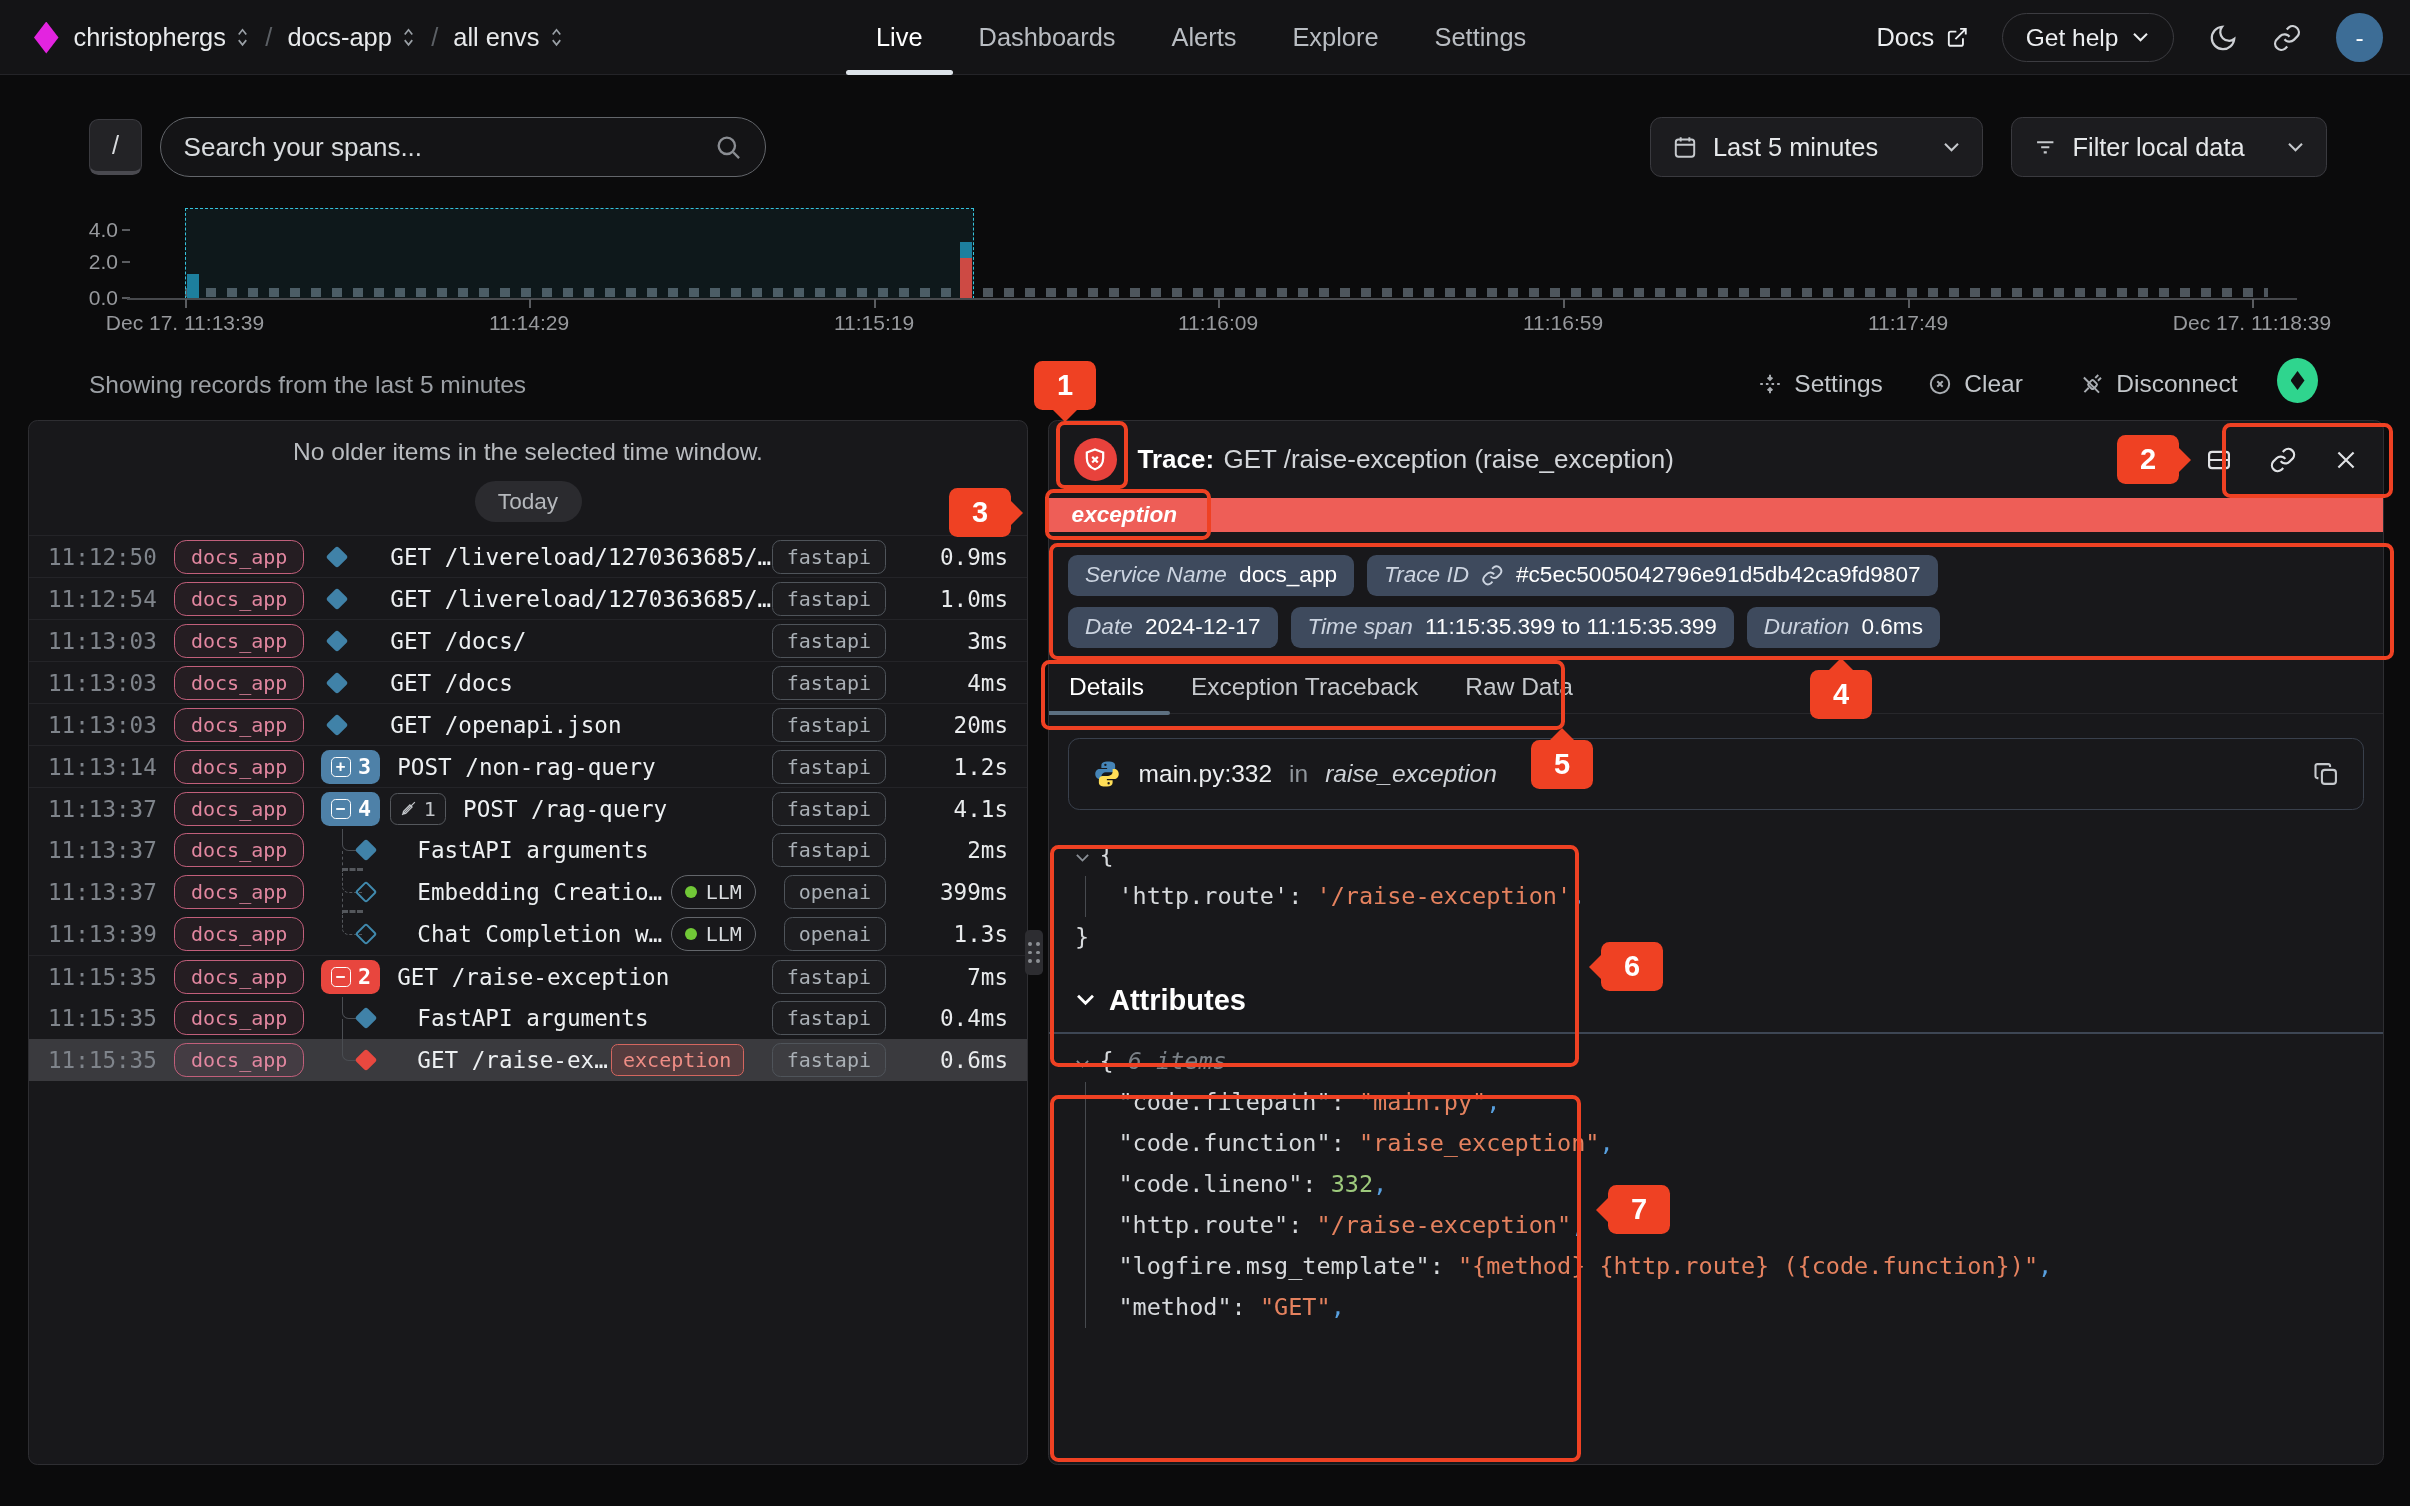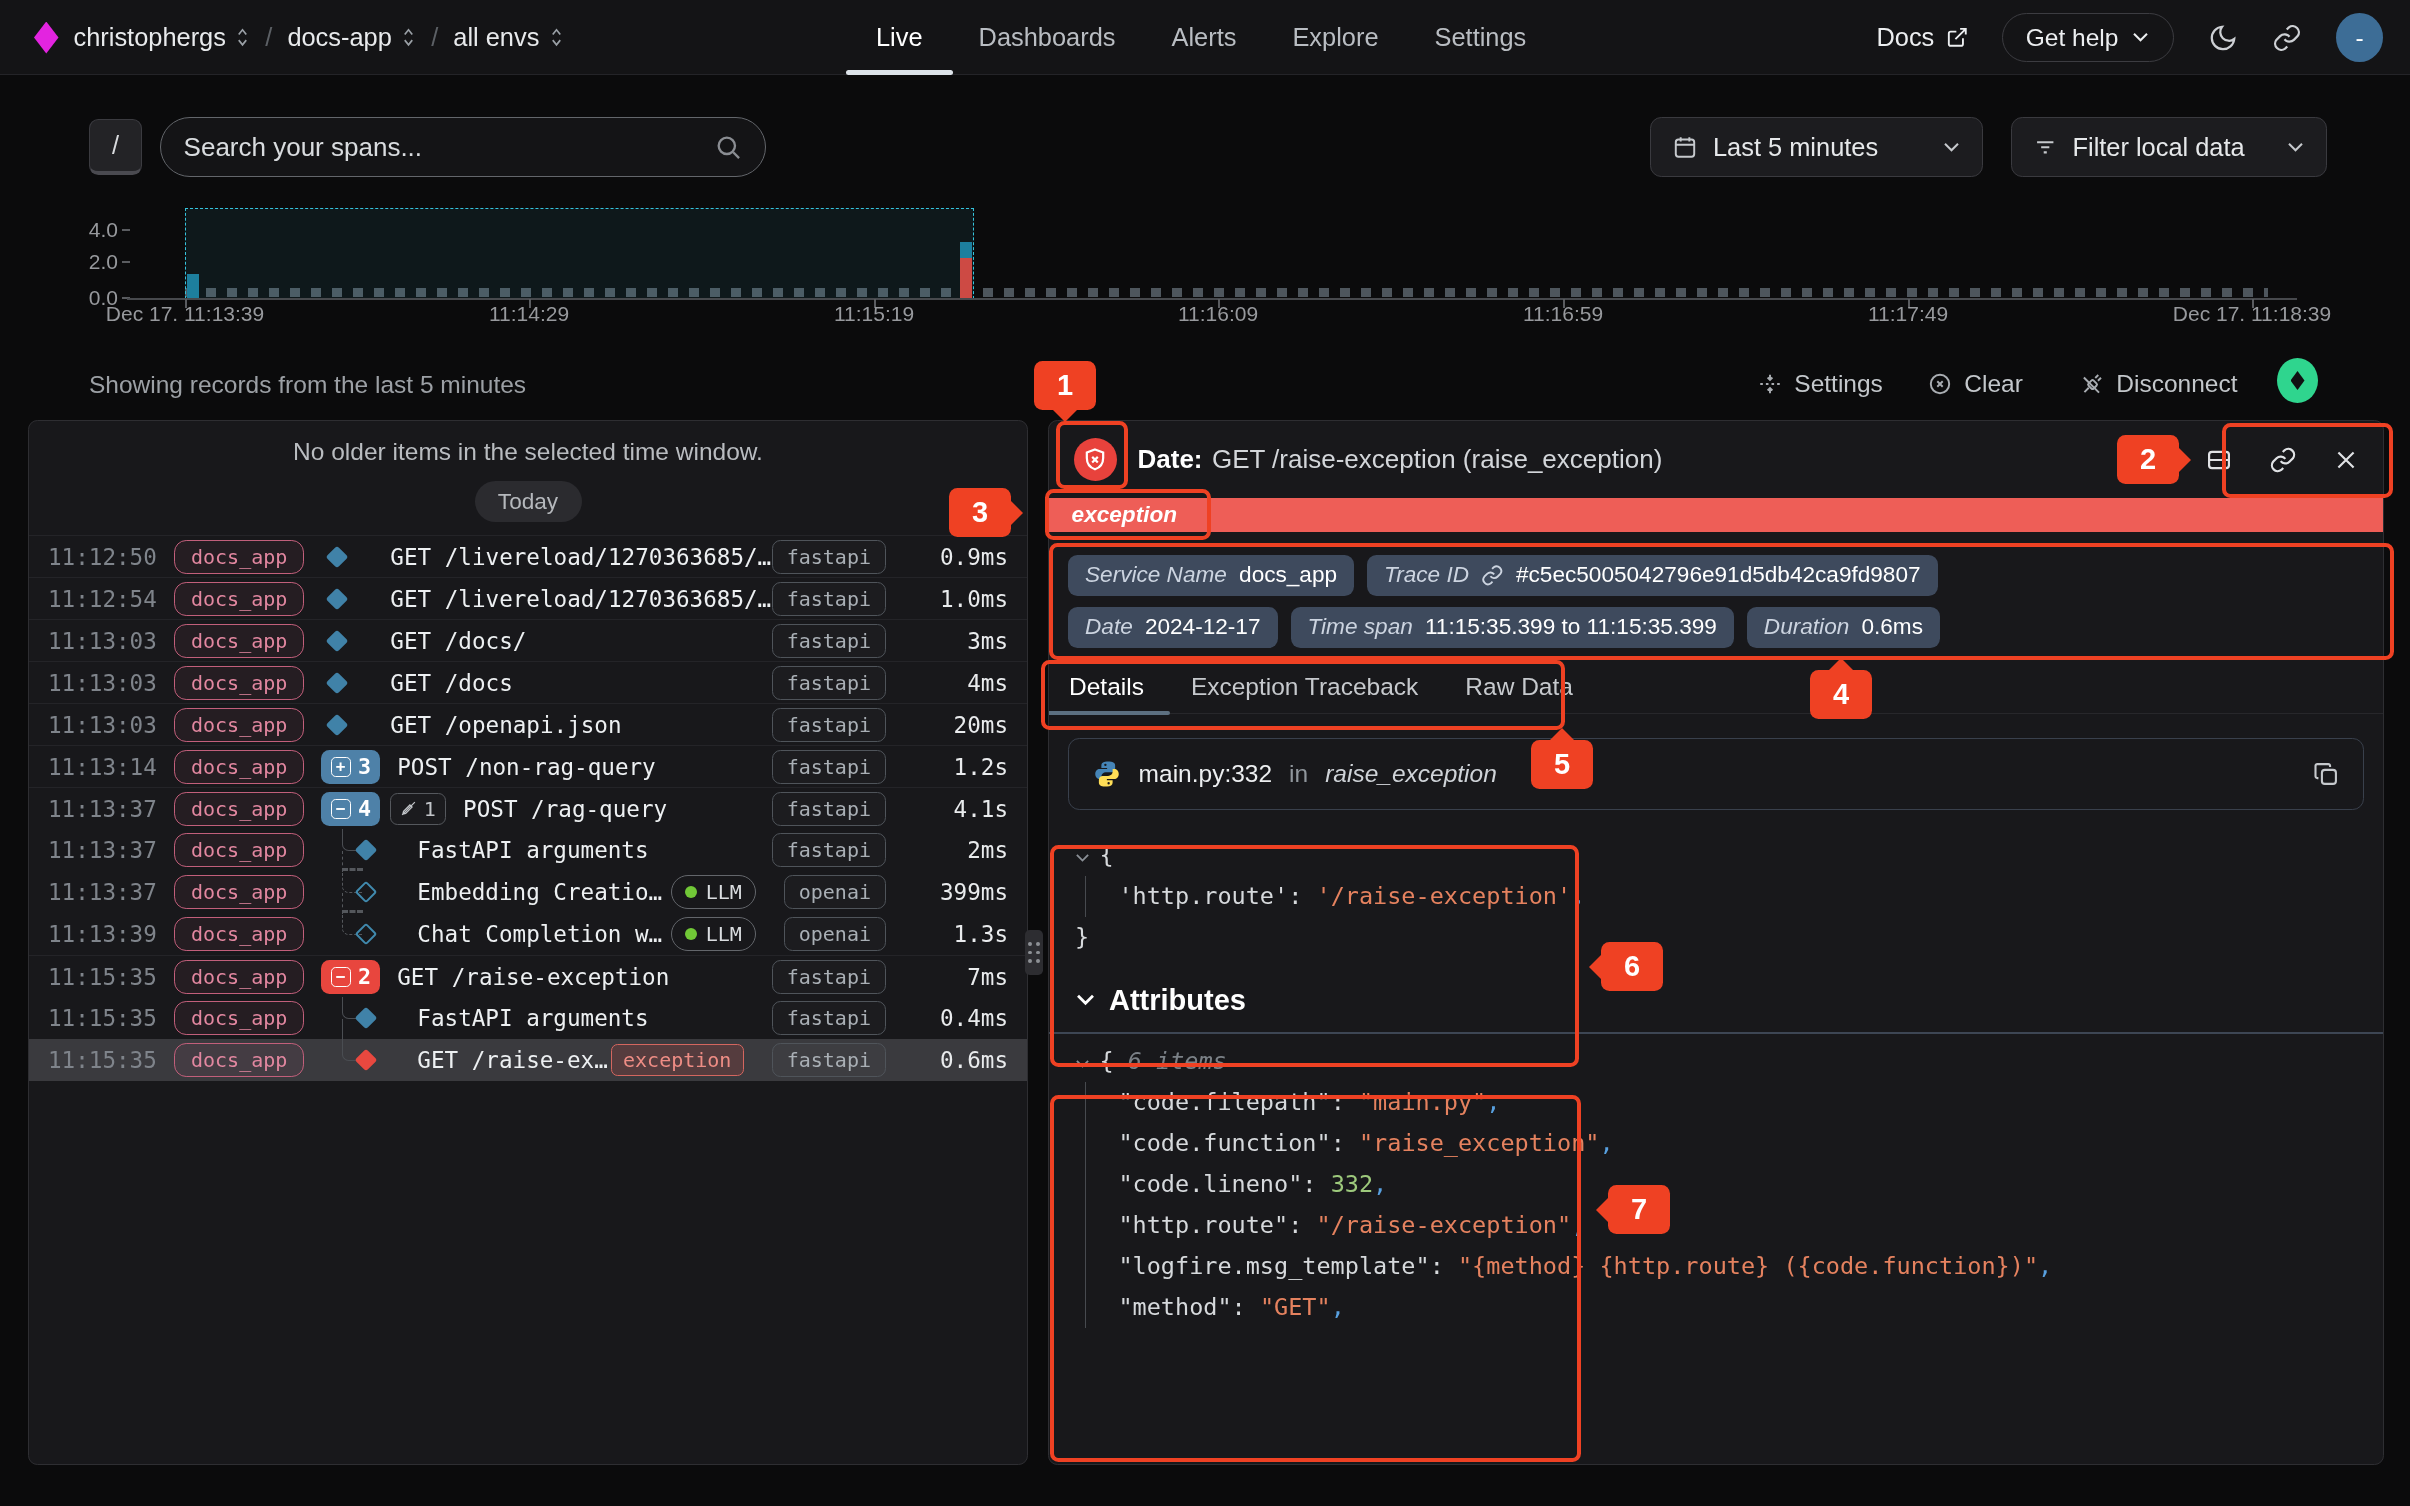--- a/index.html
+++ b/index.html
@@ -33,21 +33,21 @@
   .btn .ic { color:#c6c9cd; }
 
   
   .ytick { position:absolute; width:41px; text-align:right; color:#97999d; font-size:21px; }
   .ytickmark { position:absolute; width:7.5px; height:1.9px; background:#5a5c60; }
   .axis { position:absolute; left:127px; top:298px; width:2170px; height:1.9px; background:#47494d; }
   .dashrow { position:absolute; left:185px; top:288px; width:2083px; height:9.4px; background:repeating-linear-gradient(90deg,#4e565d 0 10.4px,transparent 10.4px 21px); }
   .selreg { position:absolute; left:185px; top:208px; width:789px; height:91px; border:1.9px dashed #35c3dc; background:rgba(53,195,220,.07); }
   .bar { position:absolute; width:12.2px; }
   .xtickmark { position:absolute; top:299px; width:1.9px; height:8.5px; background:#5a5c60; }
-  .xlab { position:absolute; top:302px; transform:translateX(-50%); color:#97999d; font-size:21px; white-space:nowrap; }
+  .xlab { position:absolute; top:311px; transform:translateX(-50%); color:#97999d; font-size:21px; white-space:nowrap; }
 
   
   .showing { position:absolute; left:89px; top:371px; color:#9ca0a5; font-size:24.5px; }
   .stbtn { position:absolute; top:365px; height:38px; display:flex; align-items:center; gap:11.3px; color:#c3c7cb; font-size:24.5px; cursor:pointer; }
   .stbtn .ic { color:#a9adb2; }
   .livedot { position:absolute; left:2277px; top:358px; width:41px; height:45px; border-radius:50%; background:#2fd58e; display:flex; align-items:center; justify-content:center; cursor:pointer; }
   .livedot i { width:14px; height:19px; background:#101012; clip-path:polygon(50% 0,100% 50%,50% 100%,0 50%); }
 
   
   .panel { position:absolute; background:#18181b; border:1.4px solid #2e2e32; border-radius:9.4px; overflow:hidden; }
@@ -497,21 +497,21 @@
   </div>
 
 <div class="panel" id="detail-panel">
   <div class="d-head">
     <span class="shield">
       <svg width="28" height="28" viewBox="0 0 24 24" fill="none" stroke="#fff" stroke-width="1.9">
           <path d="M12 3l7 2.6v4.6c0 4.6-3 8.3-7 9.8-4-1.5-7-5.2-7-9.8V5.6z"></path>
           <path d="M9.6 9.3l4.8 4.8M14.4 9.3l-4.8 4.8"></path>
         </svg>
     </span>
-    <span class="d-title"><b>Date:</b><span>GET /raise-exception (raise_exception)</span></span>
+    <span class="d-title"><b>Trace:</b><span>GET /raise-exception (raise_exception)</span></span>
     <span class="d-icons">
       <svg width="28" height="28" viewBox="0 0 24 24" fill="none" stroke="currentColor" stroke-width="1.9">
           <rect x="3.5" y="5" width="17" height="14" rx="2.5"></rect>
           <path d="M3.5 12h17"></path>
         </svg>
       <svg width="28" height="28" viewBox="0 0 24 24" fill="none" stroke="currentColor" stroke-width="1.9">
           <path d="M10 13a5 5 0 0 0 7.5.5l3-3a5 5 0 0 0-7-7l-1.7 1.7"></path>
           <path d="M14 11a5 5 0 0 0-7.5-.5l-3 3a5 5 0 0 0 7 7l1.7-1.7"></path>
         </svg>
       <svg width="26" height="26" viewBox="0 0 24 24" fill="none" stroke="currentColor" stroke-width="2">

